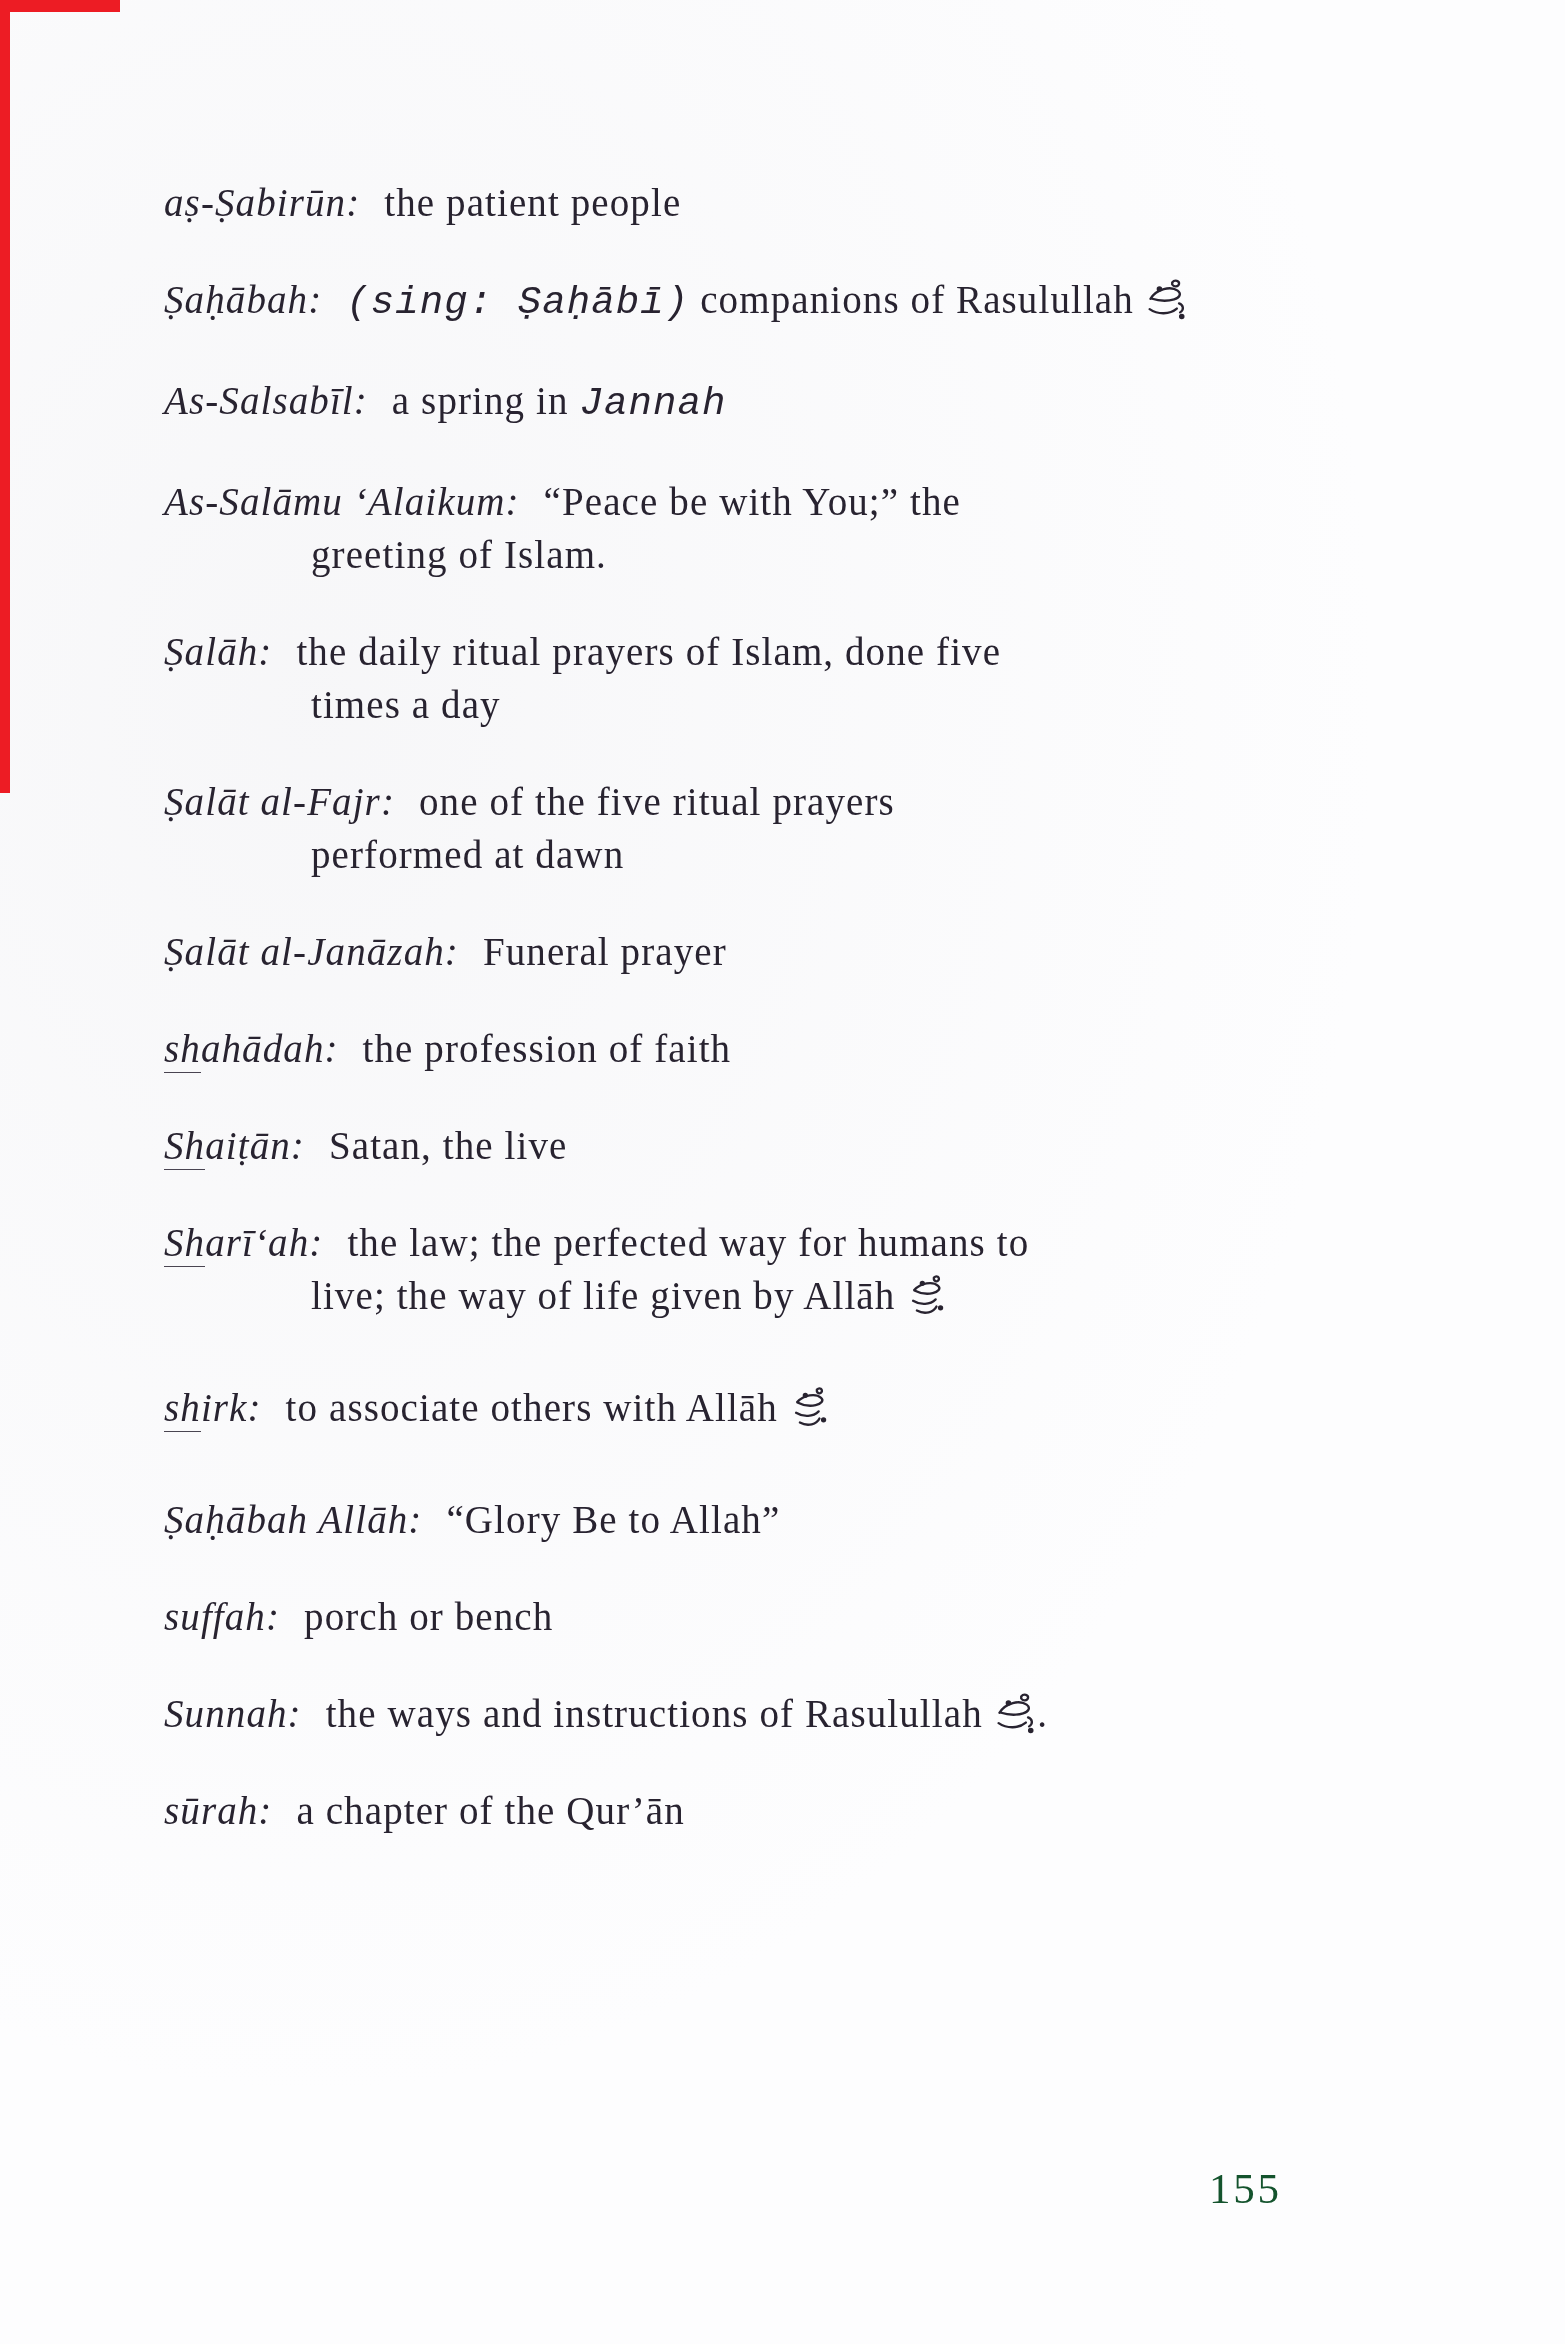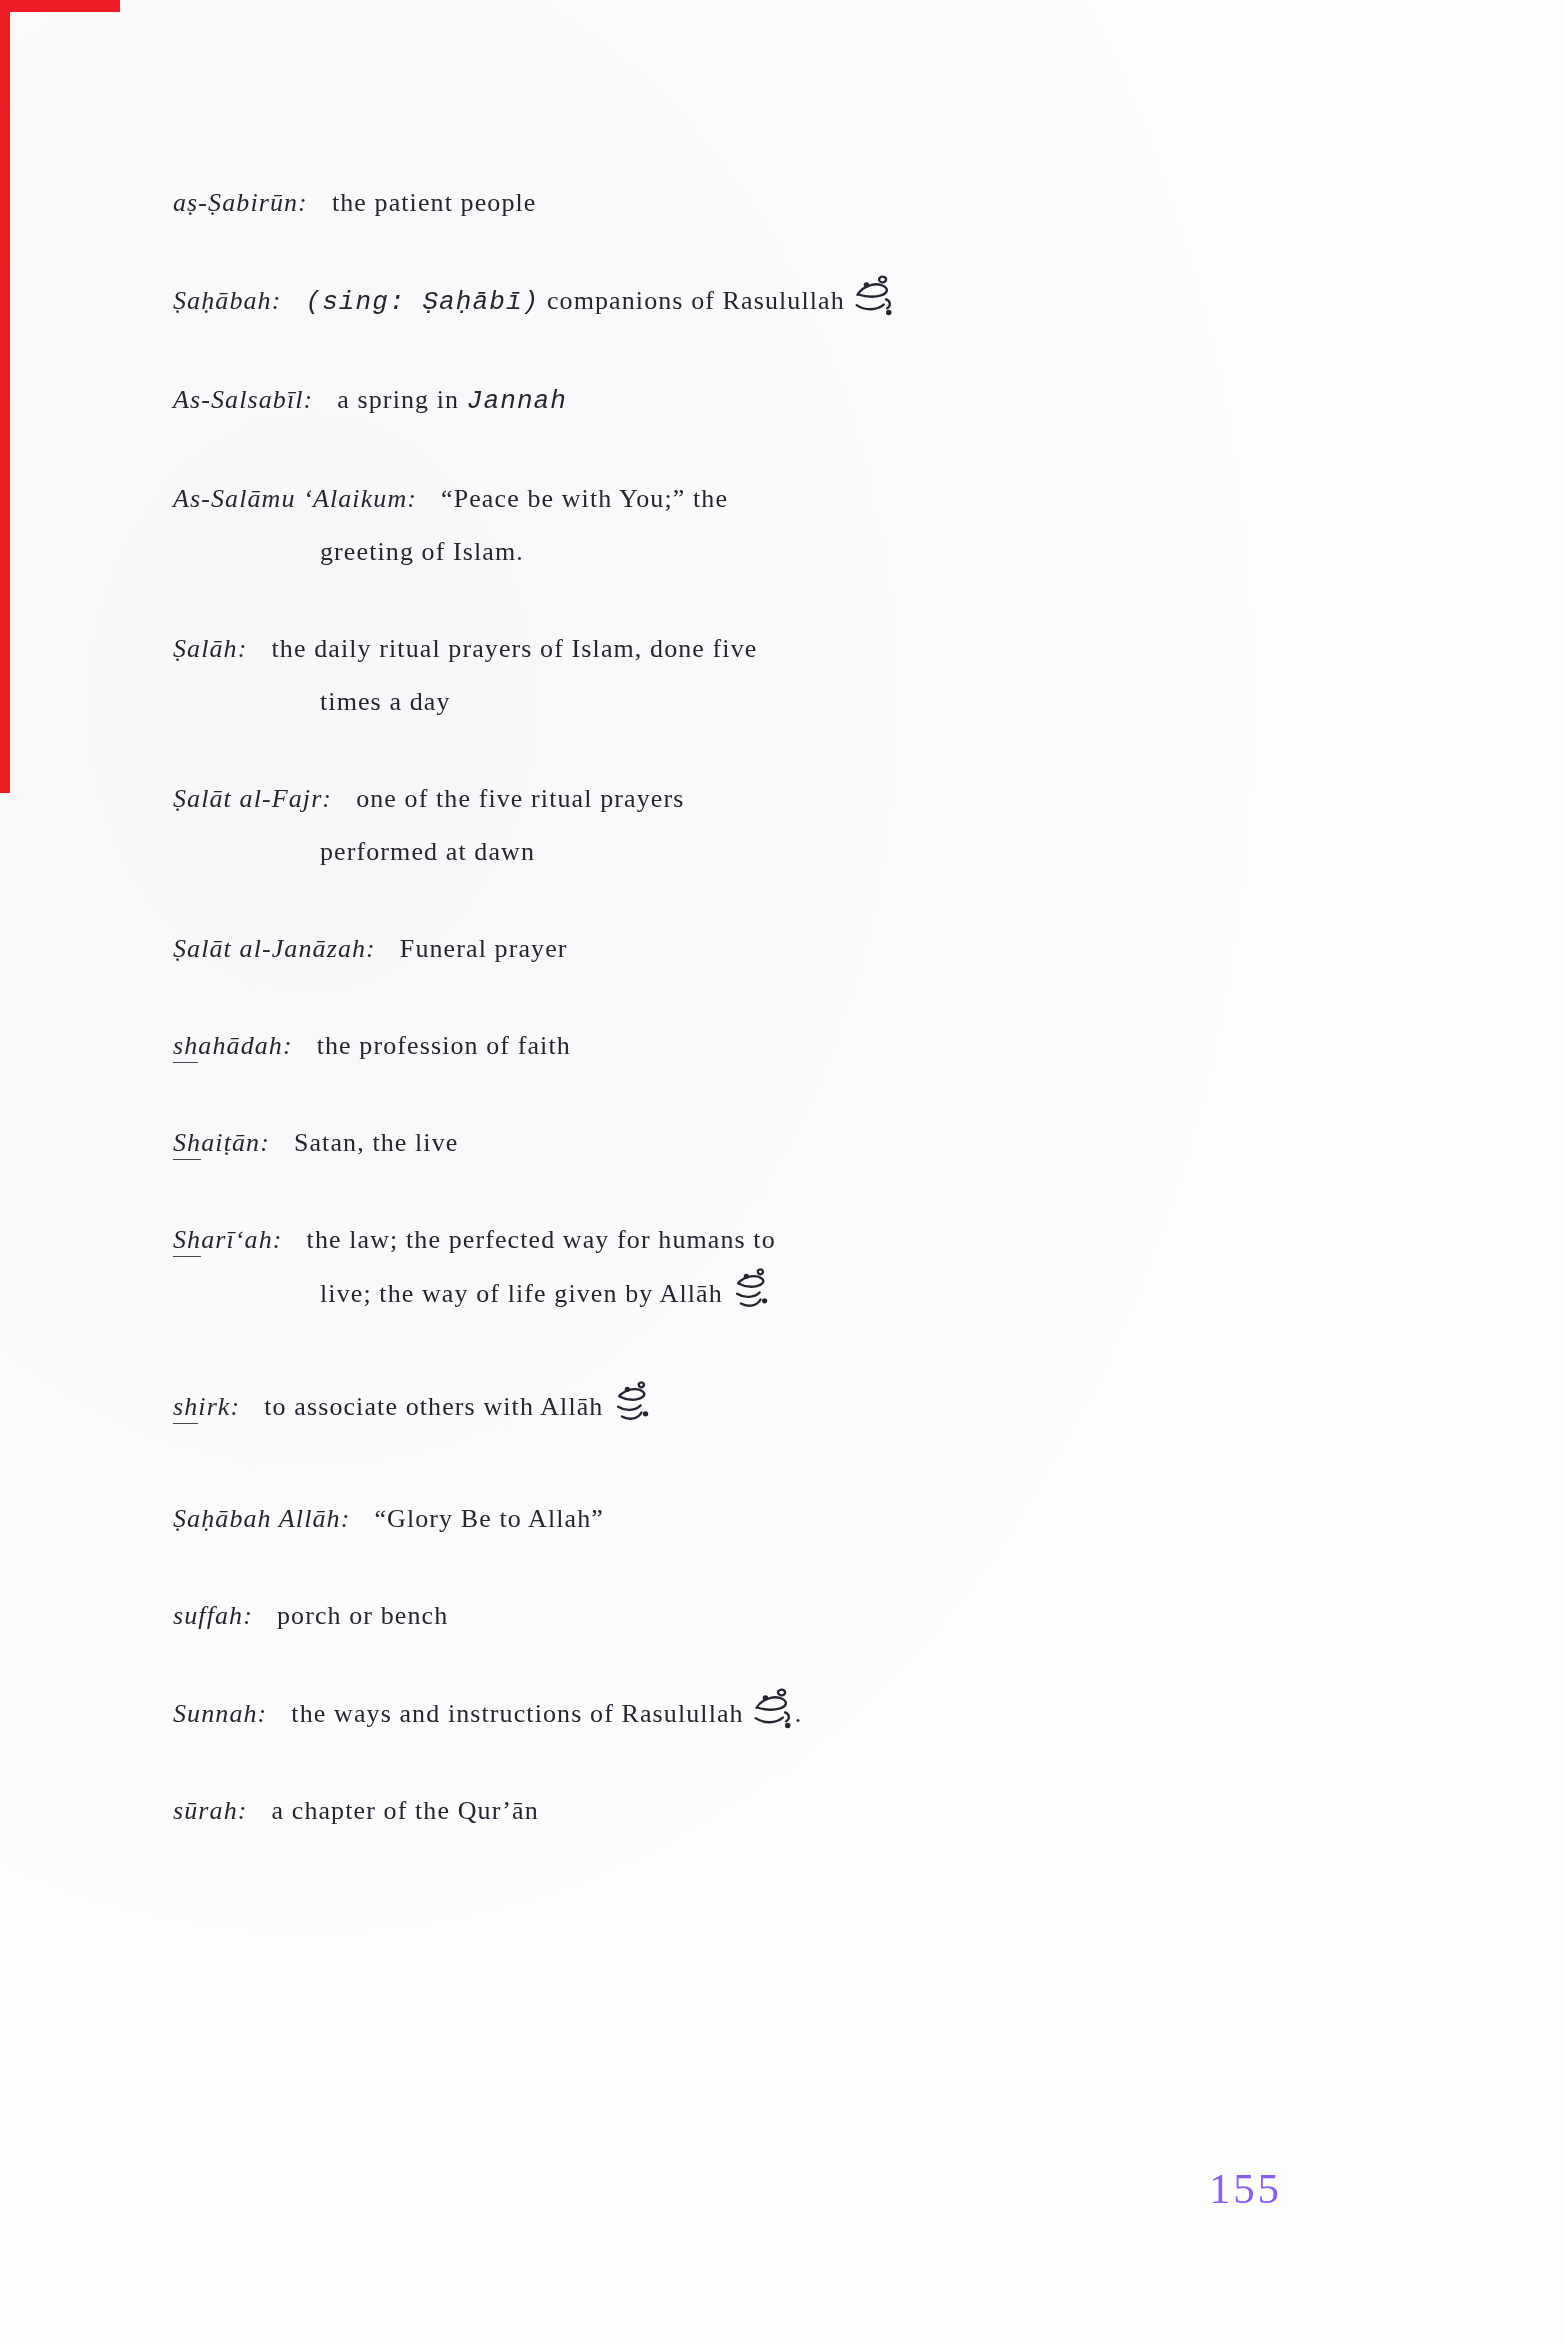--- a/index.html
+++ b/index.html
@@ -20,23 +20,23 @@
   .edge-left {
     position: absolute; left: 0; top: 0;
     width: 10.3px; height: 793px;
   }
   .edge-top {
     position: absolute; left: 0; top: 0;
     width: 120px; height: 12px;
   }
   .content {
     position: absolute;
-    left: 173px; top: 176px;
+    left: 164px; top: 176px;
     width: 1213px;
-    font-size: 26px;
+    font-size: 39px;
     line-height: 53px;
     letter-spacing: 1.1px;
   }
   .entry {
     padding-left: 147px;
     text-indent: -147px;
     margin-bottom: 44px;
   }
   .entry.gap-lg { margin-bottom: 59px; }
   .term { font-style: italic; padding-right: 24px; }
@@ -147,14 +147,14 @@
             <circle cx="27" cy="29" r="1.2" fill="currentColor"></circle>
           </svg></span><span>.</span></span>
   </div>
 
   <div class="entry">
     <span class="term"><span class="u"></span><span>sūrah:</span></span><span class="def"><span>a chapter of the Qur’ān</span></span>
   </div>
 
 </div>
 
-<div class="pagenum" style="color: #8b5cf6;">155</div>
+<div class="pagenum" style="color: #14532d;">155</div>
 
 
 </body></html>

